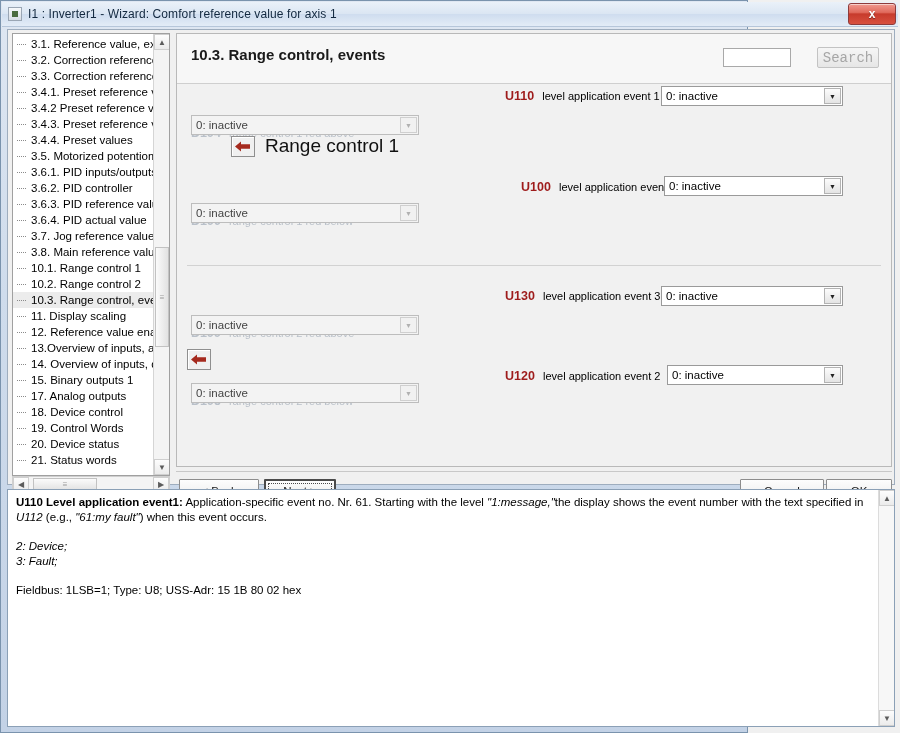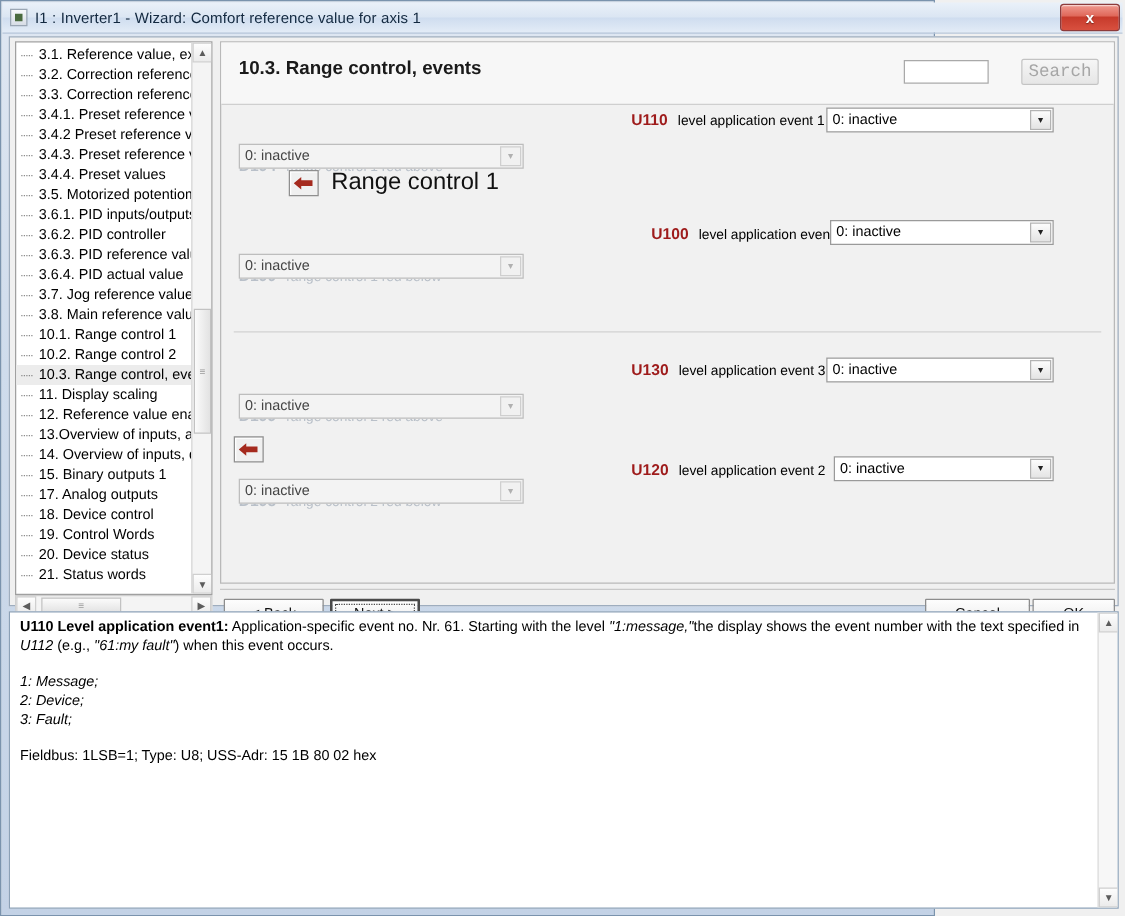--- a/index.html
+++ b/index.html
@@ -358,21 +358,20 @@
     <div class="btn" style="left:818px;top:449px;width:66px;">OK</div>
 
   </div>
 
   <div class="help-panel">
     <div class="help-inner">
       <div>
         <b>U110  Level application event1:</b><span> Application-specific event no. Nr. 61. Starting with the level </span><i>"1:message,"</i><span>the display shows the event number with the text specified in </span><i>U112</i><span> (e.g., </span><i>"61:my fault"</i><span>) when this event occurs.</span>
       </div>
       <div class="help-list">
-          <div>1: Message;</div>
           <div>2: Device;</div>
           <div>3: Fault;</div>
         </div>
       <div class="help-fieldbus">Fieldbus: 1LSB=1; Type: U8; USS-Adr: 15 1B 80 02 hex</div>
     </div>
     <div class="help-scroll">
       <div class="sb-arrow">▲</div>
       <div class="sb-arrow bottom">▼</div>
     </div>
   </div>

